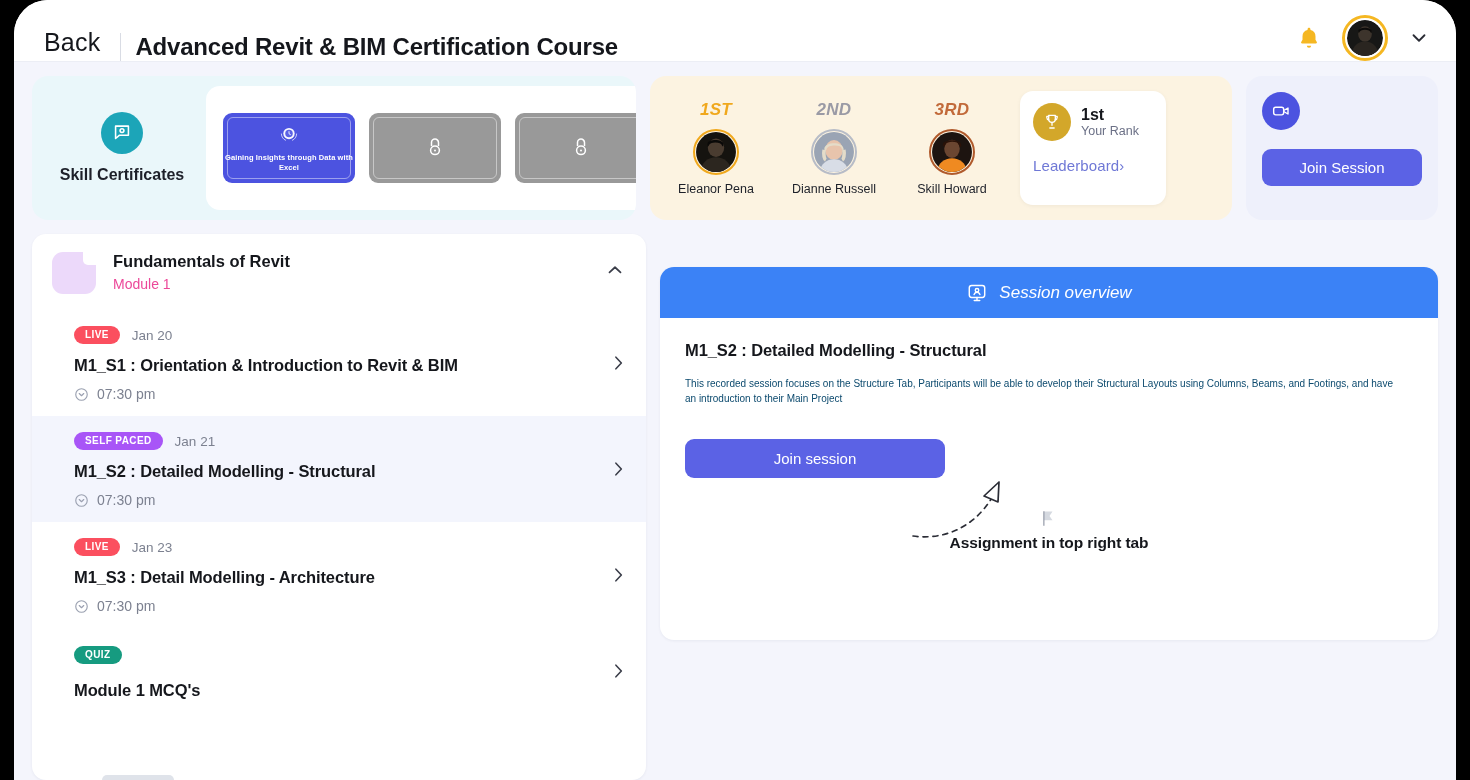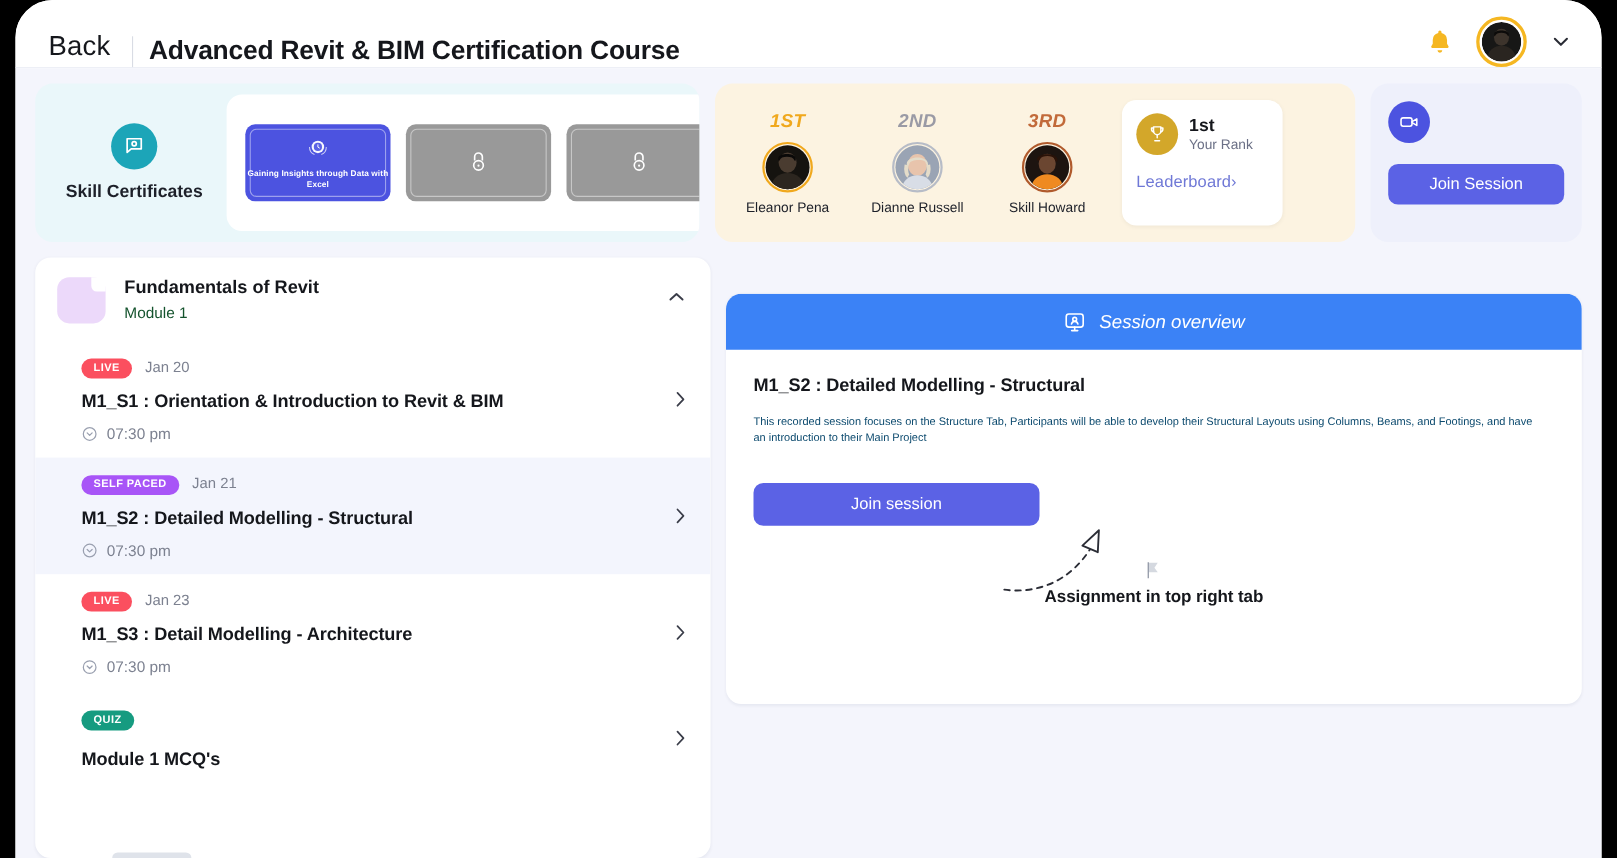--- a/index.html
+++ b/index.html
@@ -158,28 +158,28 @@
   #module-head { display: flex; align-items: flex-start; padding: 18px 20px 16px 20px; }
   #module-thumb {
     width: 44px; height: 42px; border-radius: 11px; background: #ecd9fa; flex: none;
     margin-right: 17px; position: relative;
   }
   #module-thumb::after {
     content:""; position:absolute; right:0; top:0; width:13px; height:13px;
     background:#ffffff; border-bottom-left-radius:5px;
   }
   #module-name { font-size: 16.5px; font-weight: bold; color: #15171c; }
-  #module-sub { font-size: 14px; color: #14532d; margin-top: 5px; }
+  #module-sub { font-size: 14px; color: #ec4899; margin-top: 5px; }
   #module-chevron { margin-left: auto; margin-top: 7px; cursor: pointer; }
 
   .session-row {
     padding: 16px 20px 14px 42px; position: relative; cursor: pointer;
   }
   .session-row.selected { background: #f3f5fd; }
-  .session-meta { display: flex; align-items: flex-start; gap: 12px; }
+  .session-meta { display: flex; align-items: center; gap: 12px; }
   .badge {
     display: inline-block; color: #fff; font-size: 10px; font-weight: bold;
     letter-spacing: .4px; border-radius: 9px; padding: 3px 11px 4px;
   }
   .badge.live { background: #fb4f5f; }
   .badge.self { background: #a855f7; }
   .badge.quiz { background: #169b80; }
   .session-date { font-size: 13.5px; color: #7c8190; }
   .session-title {
     font-size: 16.5px; font-weight: bold; color: #15171c; margin-top: 12px; letter-spacing: -.1px;

